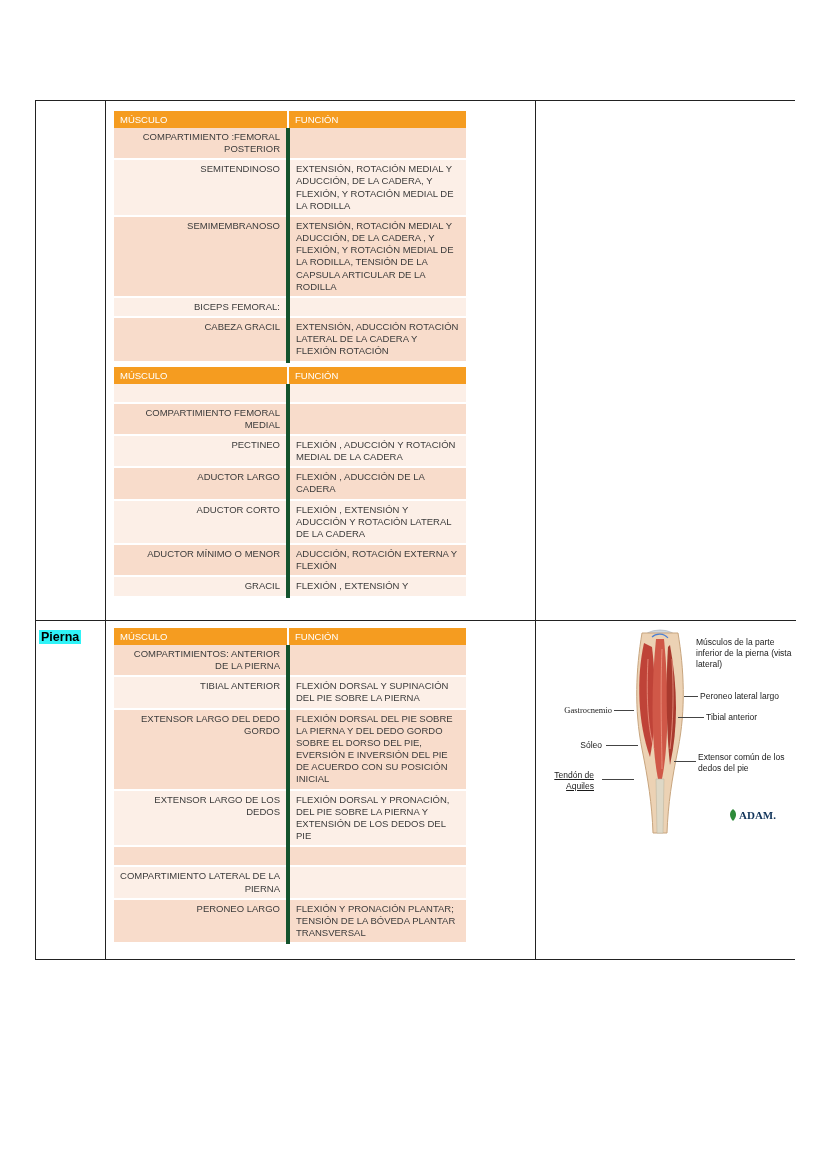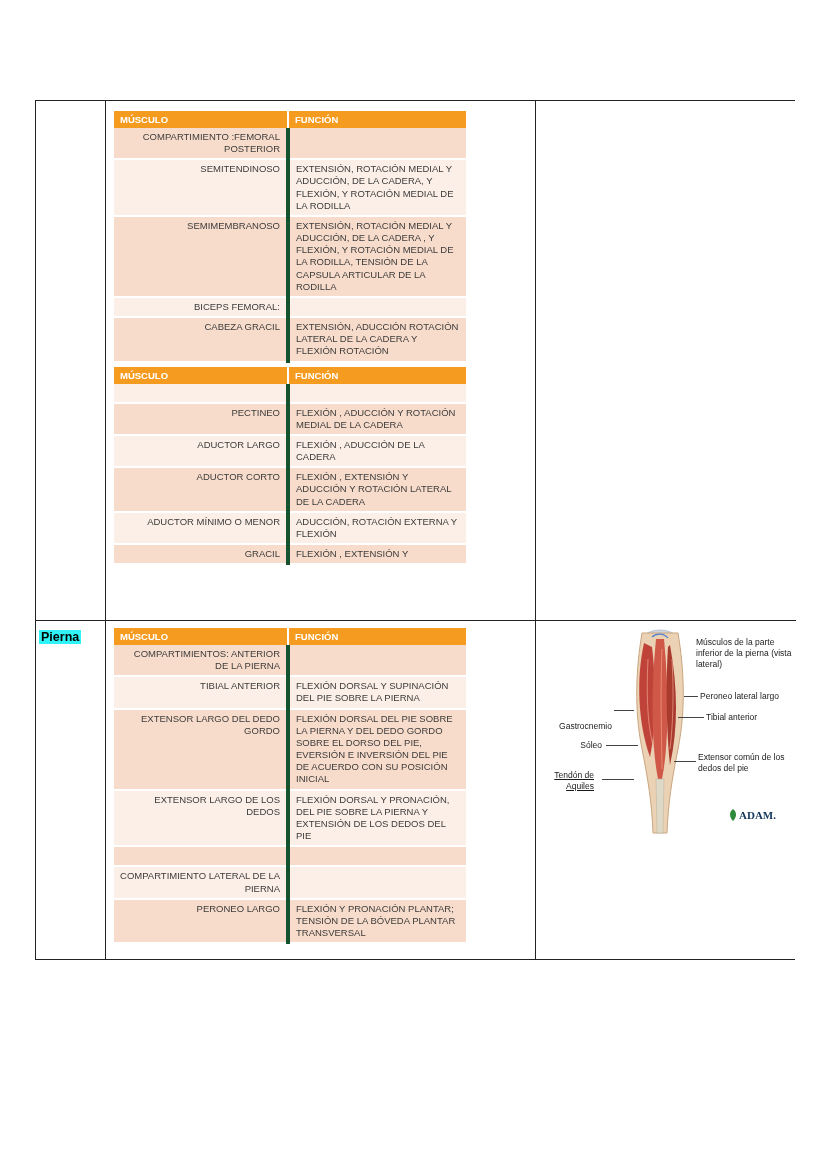--- a/index.html
+++ b/index.html
@@ -17,21 +17,21 @@
   .row1{border-bottom:1px solid #222;}
 
   
   .tbl{
     border-collapse:collapse;width:352px;margin-left:8px;table-layout:fixed;
     font-size:9.5px;
   }
   .tbl col.c1{width:174px;}
   .tbl col.c2{width:178px;}
   .tbl th{
-    background:var(--header-bg,#F59C20);color:#fff;font-weight:bold;text-align:left;
+    background:var(--header-bg,#F59C20);color:#fff;font-weight:normal;text-align:left;
     padding:3px 6px;font-size:9.5px;border-left:2px solid #fff;
   }
   .tbl th:first-child{border-left:0;}
   .tbl td{
     vertical-align:top;padding:3px 6px;line-height:1.28;
     border-bottom:2px solid #fff;border-left:4px solid #14532d;word-wrap:break-word;
   }
   .tbl td:first-child{border-left:0;text-align:right;}
   .tbl.sd tbody tr:nth-child(odd) td{background:var(--row-dark,#F8DCCB);}
   .tbl.sd tbody tr:nth-child(even) td{background:var(--row-light,#FCEFE7);}
@@ -112,20 +112,24 @@
         </colgroup>
       <thead>
         <tr>
           <th>MÚSCULO</th>
           <th>FUNCIÓN</th>
         </tr>
       </thead>
       <tbody>
           <tr>
             <td>&nbsp;</td>
+            <td>&nbsp;</td>
+          </tr>
+          <tr>
+            <td>COMPARTIMIENTO FEMORAL MEDIAL</td>
             <td>&nbsp;</td>
           </tr>
           <tr>
             <td>PECTINEO</td>
             <td>FLEXIÓN , ADUCCIÓN Y ROTACIÓN MEDIAL DE LA CADERA</td>
           </tr>
           <tr>
             <td>ADUCTOR LARGO</td>
             <td>FLEXIÓN , ADUCCIÓN  DE LA CADERA</td>
           </tr>
@@ -217,21 +221,21 @@
 
       <div class="caption">Músculos de la parte inferior de la pierna (vista lateral)</div>
 
       <div class="leader" style="left:148px;top:75px;width:14px;"></div>
       <div class="lbl" style="left:164px;top:70px;width:92px;">Peroneo lateral largo</div>
 
       <div class="leader" style="left:142px;top:96px;width:26px;"></div>
       <div class="lbl" style="left:170px;top:91px;width:86px;">Tibial anterior</div>
 
       <div class="leader" style="left:78px;top:89px;width:20px;"></div>
-      <div class="lbl ra" style="left:4px;top:100px;width:72px;">Gastrocnemio</div>
+      <div class="lbl ra" style="left:4px;top:84px;width:72px;font-family:Liberation Serif, serif;">Gastrocnemio</div>
 
       <div class="leader" style="left:70px;top:124px;width:32px;"></div>
       <div class="lbl ra" style="left:4px;top:119px;width:62px;">Sóleo</div>
 
       <div class="leader" style="left:138px;top:140px;width:22px;"></div>
       <div class="lbl" style="left:162px;top:131px;width:90px;">Extensor común de los dedos del pie</div>
 
       <div class="leader" style="left:66px;top:158px;width:32px;"></div>
       <div class="lbl ra" style="left:0;top:149px;width:58px;text-decoration:underline;">Tendón de Aquiles</div>
 

